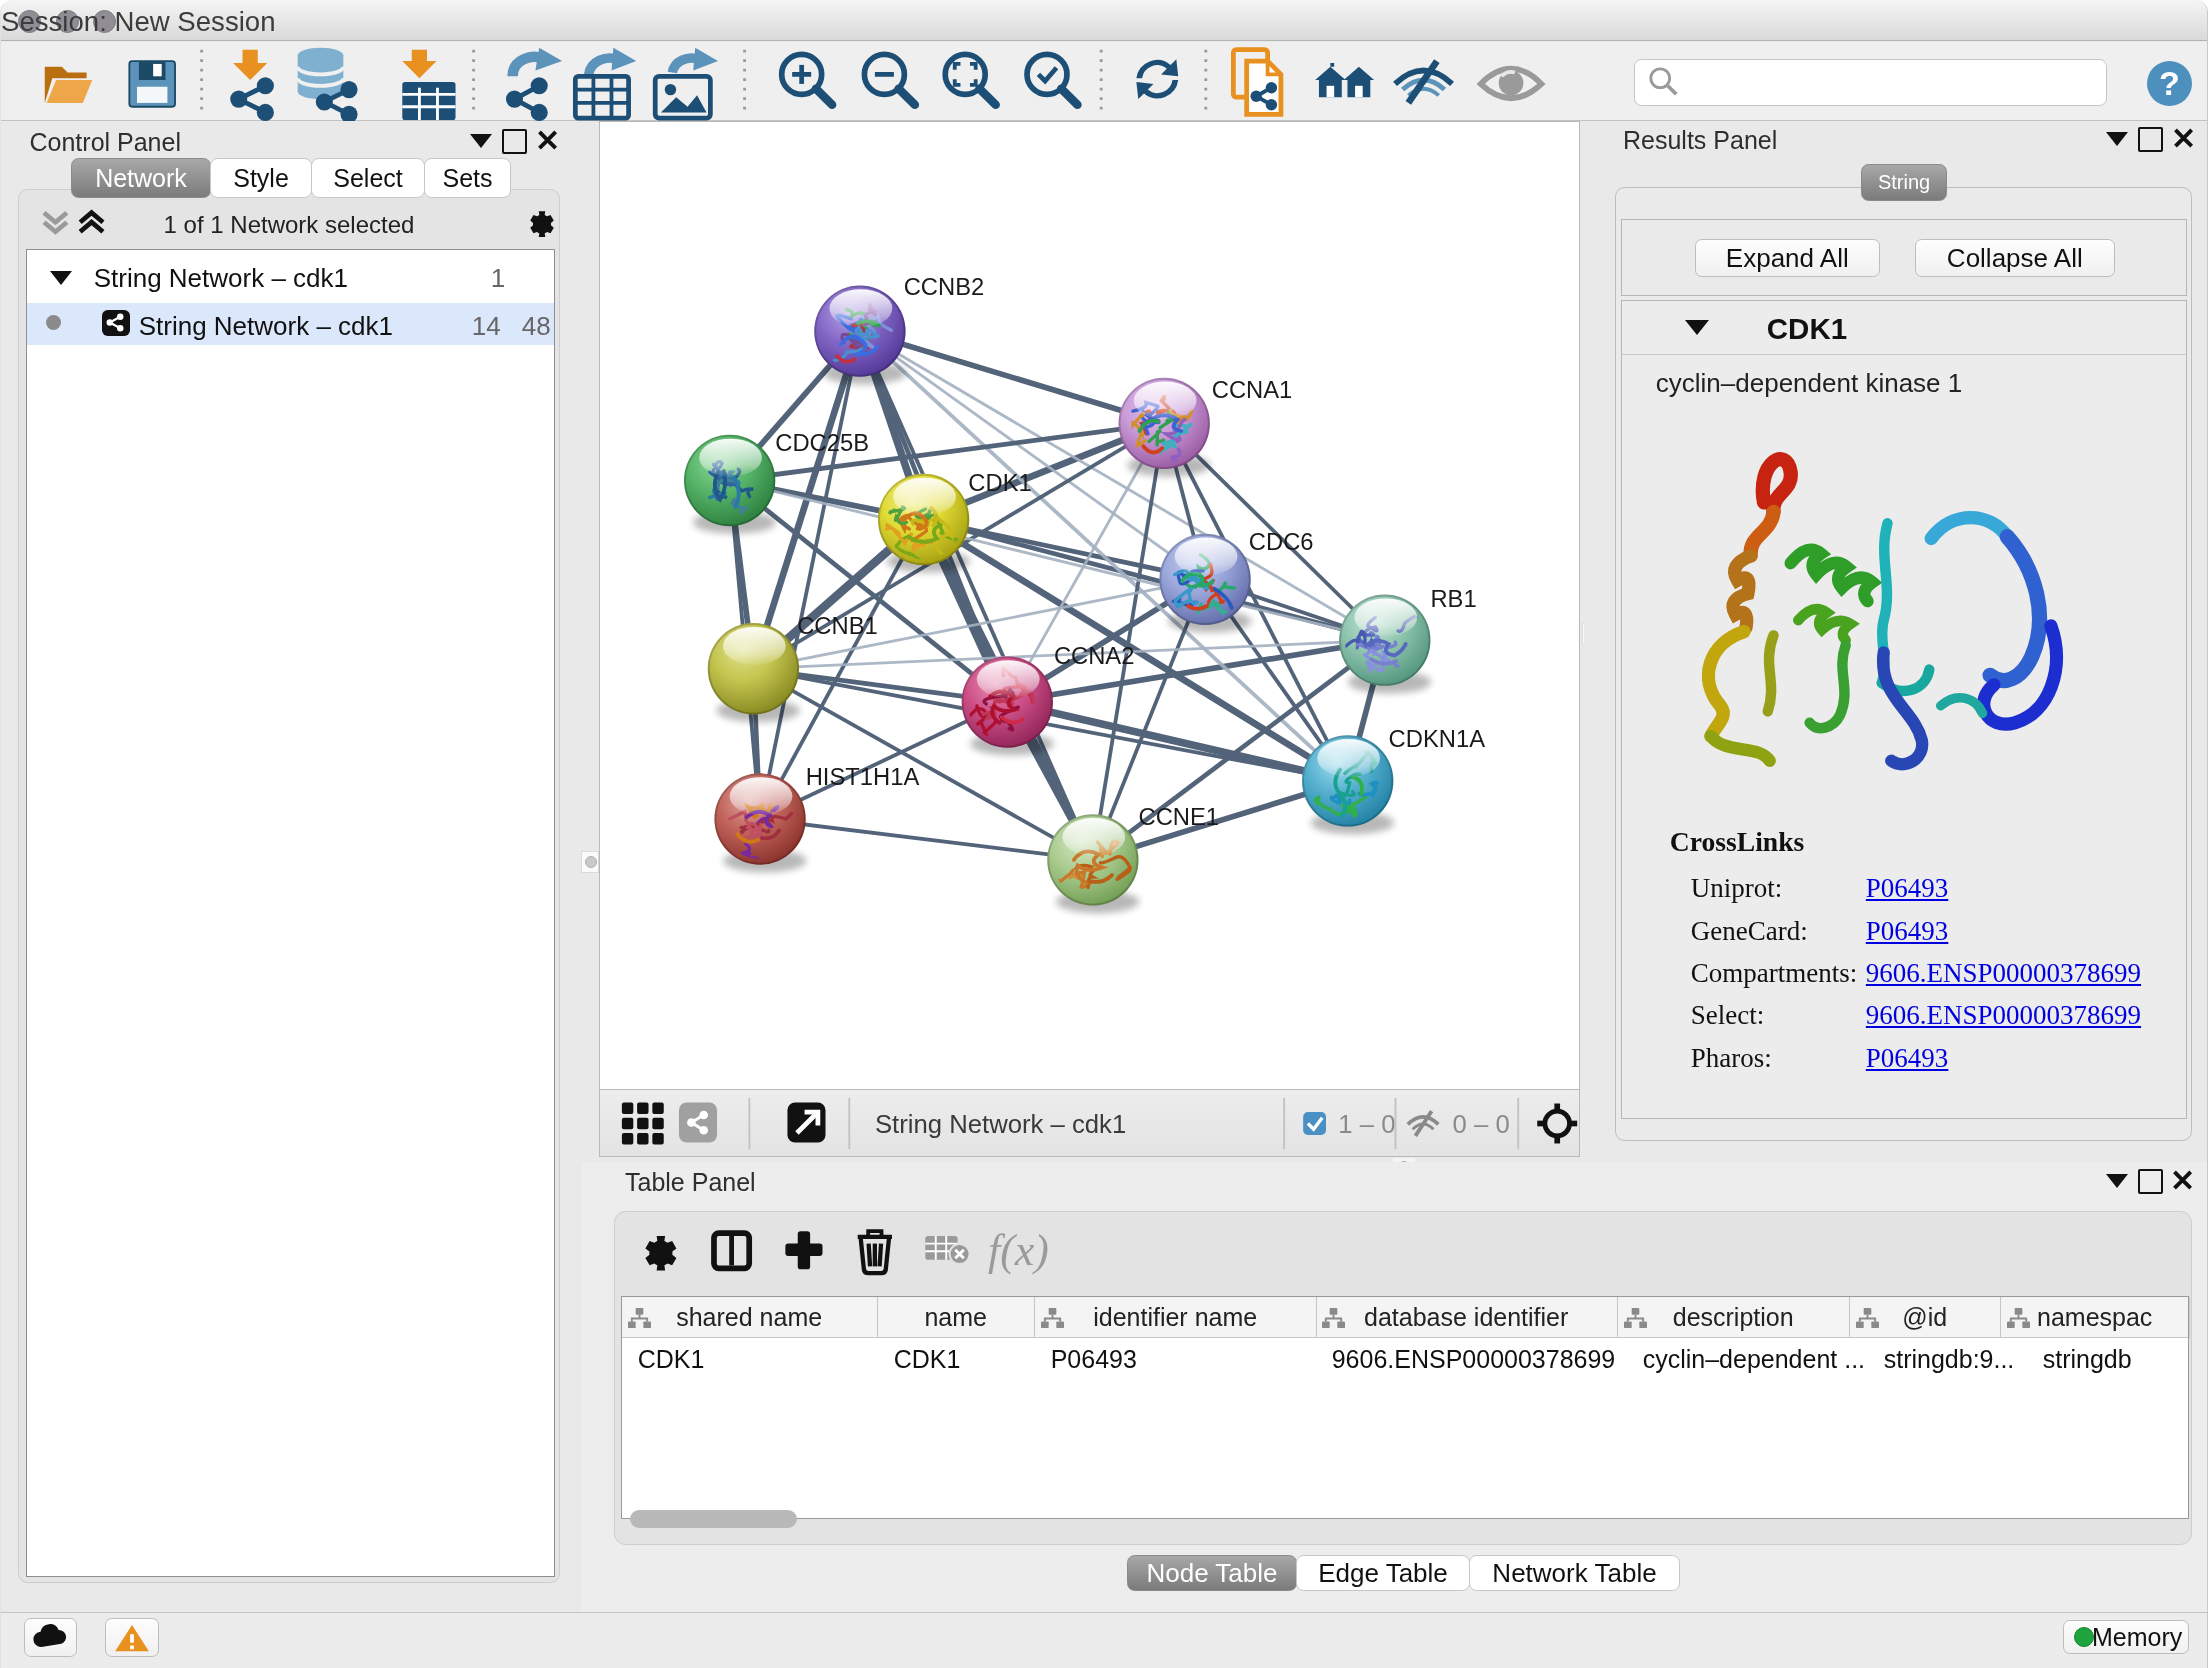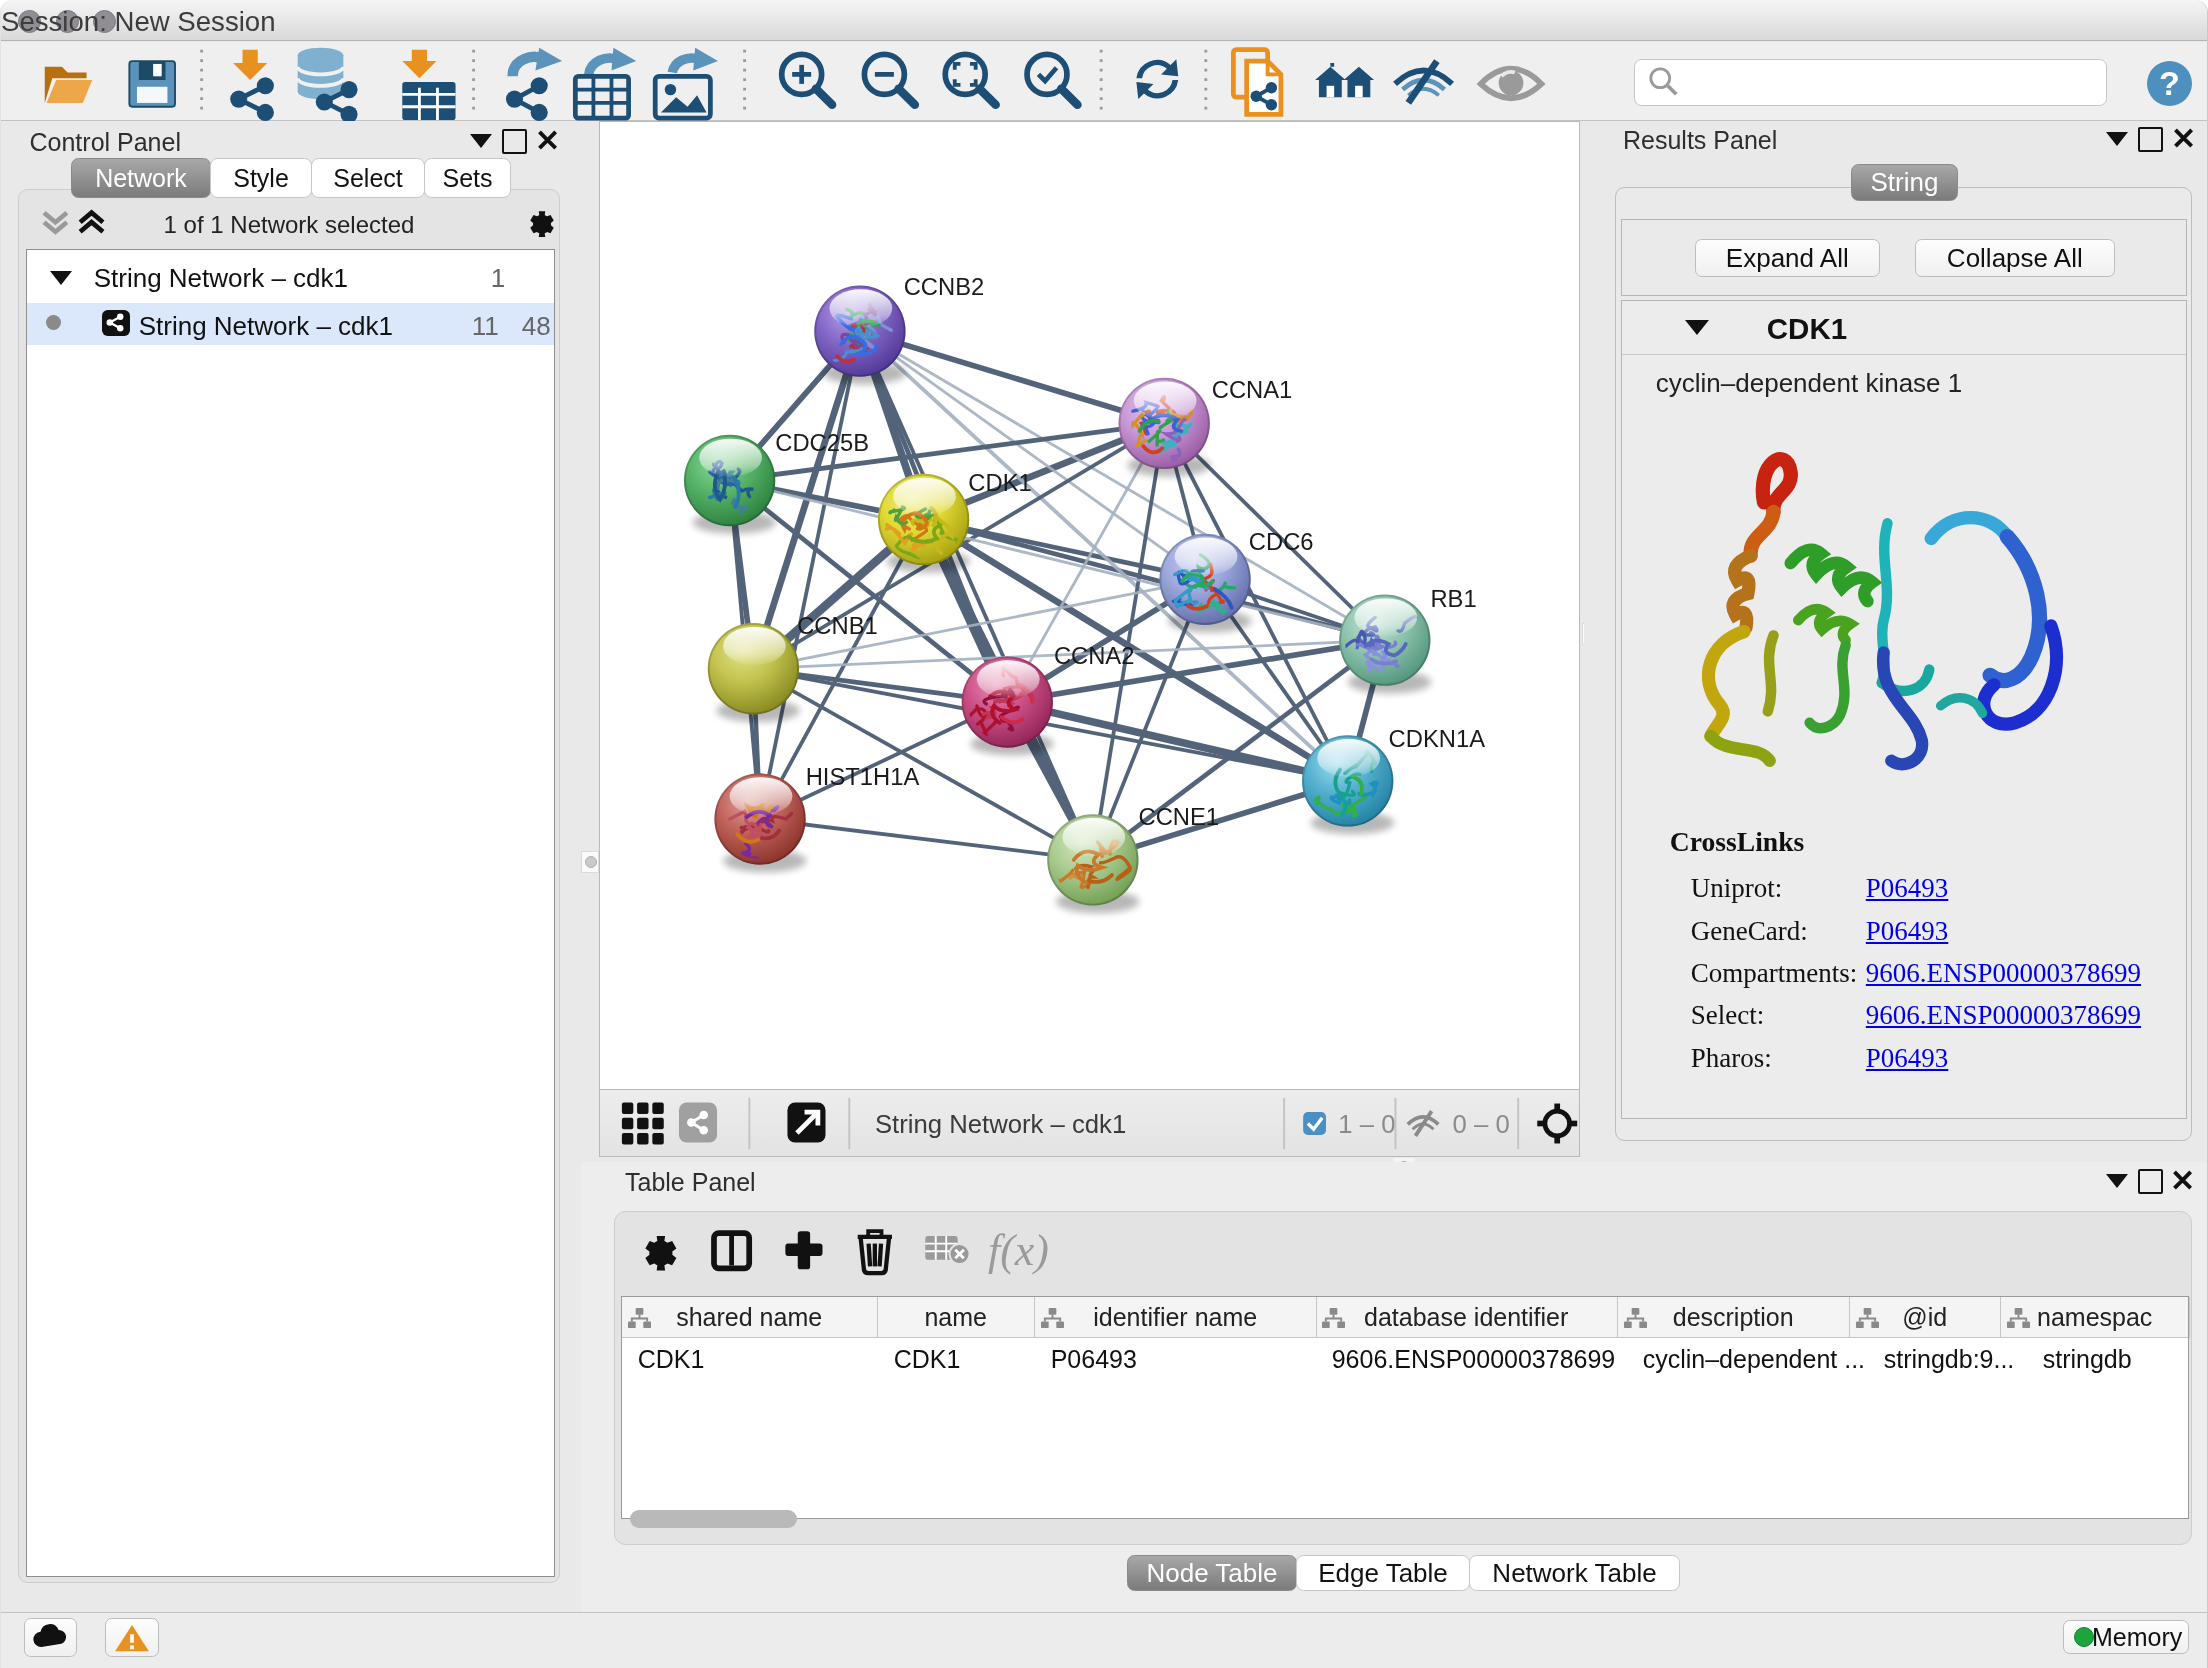--- a/index.html
+++ b/index.html
@@ -217,21 +217,21 @@
                 <g fill="#fff">
                   <circle cx="16" cy="4" r="3.4"></circle>
                   <circle cx="16" cy="16" r="3.4"></circle>
                   <circle cx="5" cy="10" r="3.4"></circle>
                   <line x1="16" y1="4" x2="5" y2="10" stroke="#fff" stroke-width="2.4"></line>
                   <line x1="16" y1="16" x2="5" y2="10" stroke="#fff" stroke-width="2.4"></line>
                 </g>
               </svg>
             </div>
             <div class="abs" style="left:112px;top:7.6px;font-size:26px;color:#111">String Network – cdk1</div>
-            <div class="abs" style="left:445px;top:7.6px;font-size:26px;color:#666">11</div>
+            <div class="abs" style="left:445px;top:7.6px;font-size:26px;color:#666">14</div>
             <div class="abs" style="left:495px;top:7.6px;font-size:26px;color:#666">48</div>
           </div>
         </div>
       </div>
     </div>
     <div class="abs" style="left:580px;top:851px;width:18px;height:22px;background:#fafafa;border:1px solid #dadada">
       <div class="abs" style="left:2.9px;top:3.8px;width:12.4px;height:12.4px;border-radius:50%;background:#c9c9c9;border:1px solid #b0b0b0"></div>
     </div>
     <div class="abs" style="left:1581px;top:623px;width:18px;height:22px;background:#fafafa;border:1px solid #dadada">
       <div class="abs" style="left:2.9px;top:3.8px;width:12.4px;height:12.4px;border-radius:50%;background:#c9c9c9;border:1px solid #b0b0b0"></div>
@@ -626,21 +626,21 @@
           <line x1="21" y1="32" x2="21" y2="42" stroke-width="6"></line>
           <line x1="0" y1="21" x2="10" y2="21" stroke-width="6"></line>
           <line x1="32" y1="21" x2="42" y2="21" stroke-width="6"></line>
         </g>
       </svg></div>
     <div class="abs" style="left:1583px;top:121px;width:626px;height:1041px;background:#e9e9e9">
       <div class="abs ptitle" style="left:39px;top:4.8px">Results Panel</div>
       <div class="abs" style="left:522px;top:11.4px;width:0;height:0;border-left:11.4px solid transparent;border-right:11.4px solid transparent;border-top:14.3px solid #111"></div>
       <div class="abs" style="left:554px;top:5.7px;width:25px;height:25px;border:2.9px solid #111;border-radius:1.9px"></div>
       <div class="abs" style="left:587px;top:0px;font-size:30px;font-weight:bold;color:#111">✕</div>
-      <div class="abs tab tabsel" style="left:267px;top:43px;width:107px;line-height:35px;font-size:26px;z-index:5">String</div>
+      <div class="abs tab tabsel" style="left:277px;top:43px;width:86px;line-height:35px;font-size:20px;z-index:5">String</div>
       <div class="abs" style="left:31px;top:66px;width:577px;height:954px;background:#eaeaea;border:1px solid #bdbdbd;border-radius:9.5px">
         <div class="abs" style="left:4.8px;top:31px;width:566px;height:77px;border:1px solid #b5b5b5;background:#eaeaea">
           <div class="abs gbtn" style="left:73px;top:19px;width:185px;height:38px;line-height:36px">Expand All</div>
           <div class="abs gbtn" style="left:293px;top:19px;width:200px;height:38px;line-height:36px">Collapse All</div>
         </div>
         <div class="abs" style="left:4.8px;top:112px;width:566px;height:819px;border:1px solid #b5b5b5;background:#ececec">
           <div class="abs" style="left:0;top:0;width:100%;height:54px;border-bottom:1px solid #c9c9c9">
             <div class="abs" style="left:63px;top:19px;width:0;height:0;border-left:12.4px solid transparent;border-right:12.4px solid transparent;border-top:15px solid #111"></div>
             <div class="abs" style="left:145px;top:10.5px;font-size:29.5px;font-weight:bold;color:#111">CDK1</div>
           </div>

